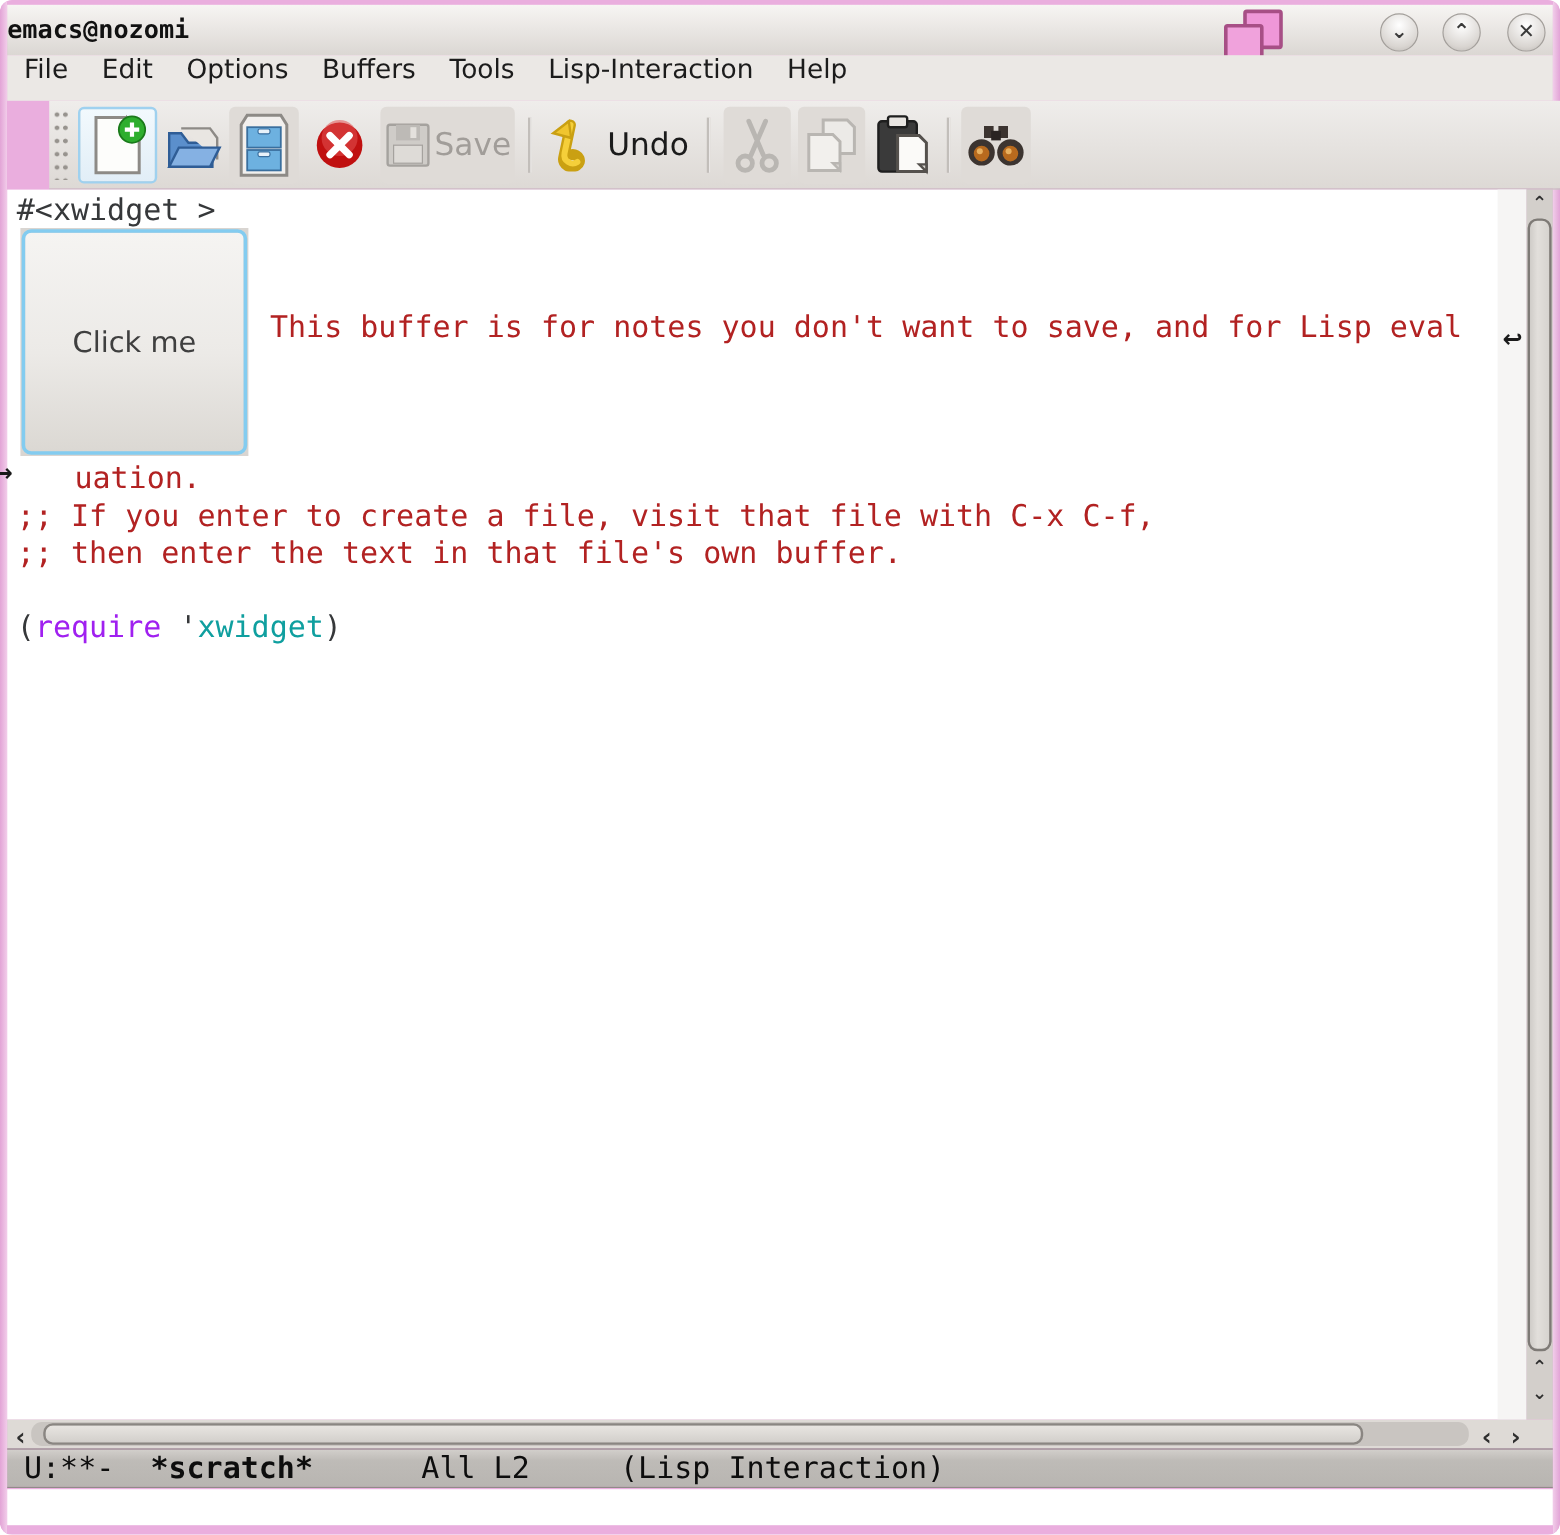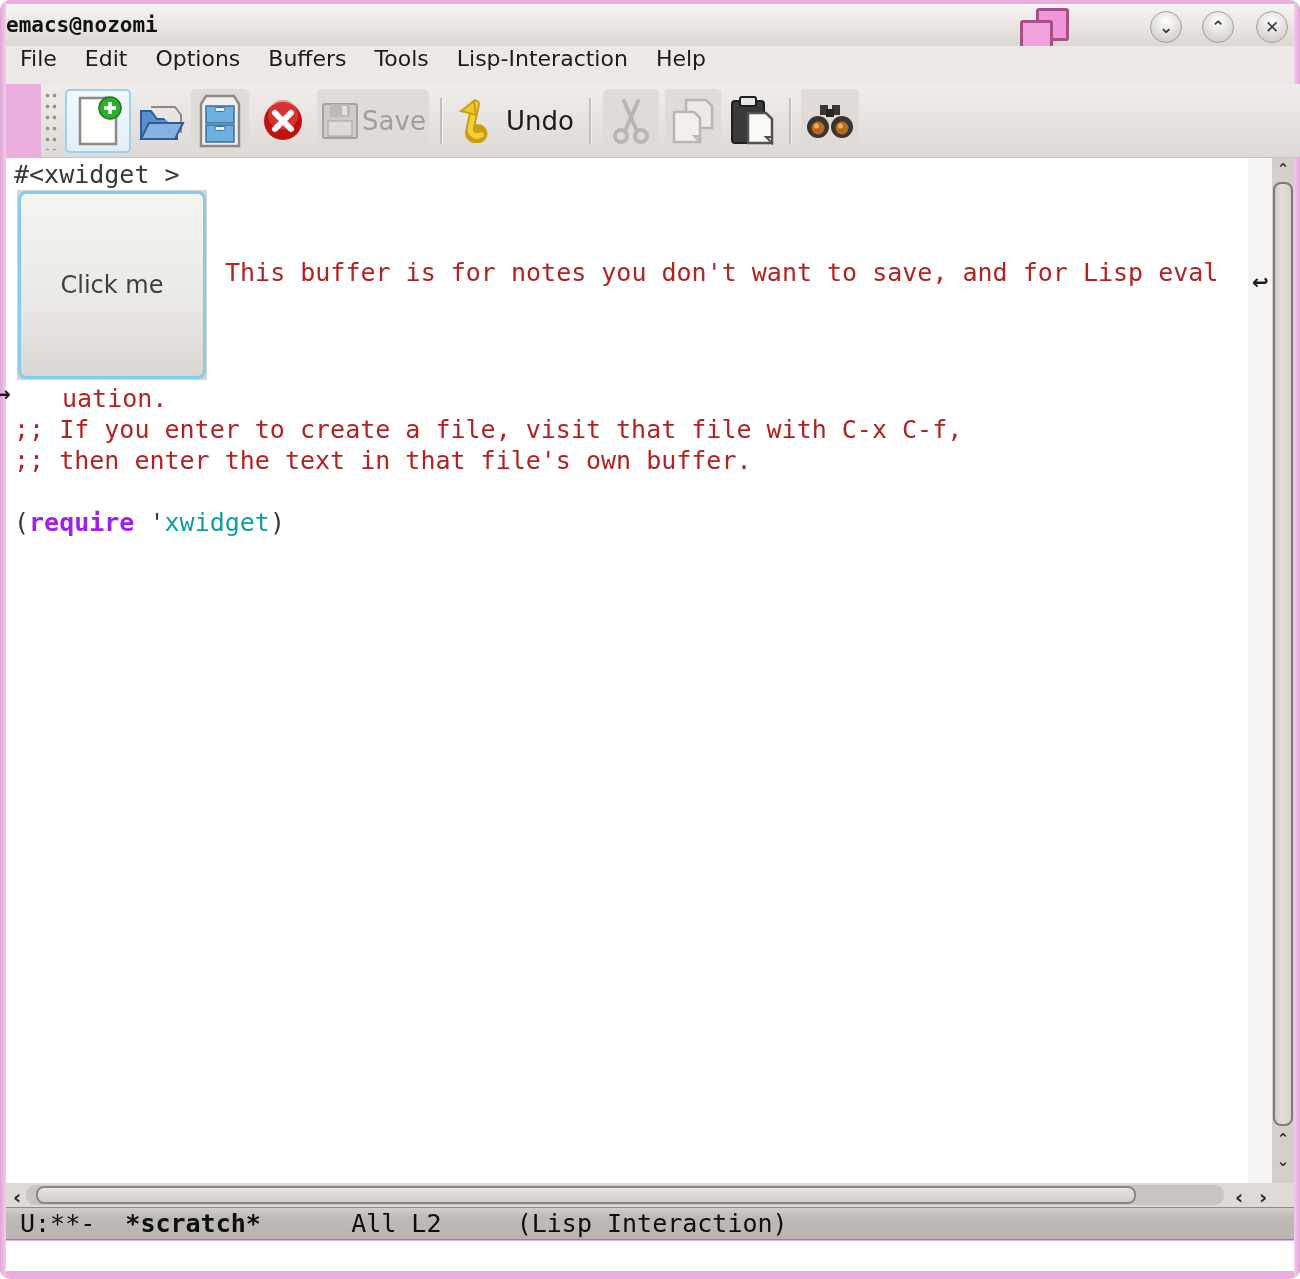--- a/index.html
+++ b/index.html
@@ -31,21 +31,21 @@
   .tbsel{border:2px solid #9fd1ef;background:linear-gradient(#f2f9fd,#e2eef7);}
   .tbsep{top:14px;width:2px;height:46px;background:#c2beba;border-right:1px solid #f4f2f0;}
   .tblabel{font:26px "DejaVu Sans",sans-serif;color:#1b1b1b;}
   .tblabel.dis{color:#a19d99;}
 
   
   #buffer{left:6px;top:158px;width:1266px;height:1025px;background:#ffffff;}
   #rfringe{left:1248px;top:158px;width:24px;height:1025px;background:#f6f5f4;}
   .bufline{position:absolute;white-space:pre;font:25px "DejaVu Sans Mono",monospace;color:#36383a;}
   .c-comment{color:#b22222;}
-  .c-keyword{color:#a020f0;font-weight:bold;}
+  .c-keyword{color:#a020f0;}
   .c-const{color:#0f9f9f;}
   .c-string{color:#a63373;}
   .wraparrow{position:absolute;font:bold 20px "DejaVu Sans",sans-serif;color:#1a1a1a;}
 
   
   #xwidget{left:17px;top:190px;width:190px;height:190px;background:#d9d5d1;}
   #xwidget-btn{position:absolute;inset:1px;border:3px solid #83ccf0;border-radius:8px;
     background:linear-gradient(#f5f4f2 0%,#eceae7 55%,#dbd8d3 100%);
     display:flex;align-items:center;justify-content:center;}
   #xwidget-btn span{font:24px "DejaVu Sans",sans-serif;color:#3f3f3f;}

